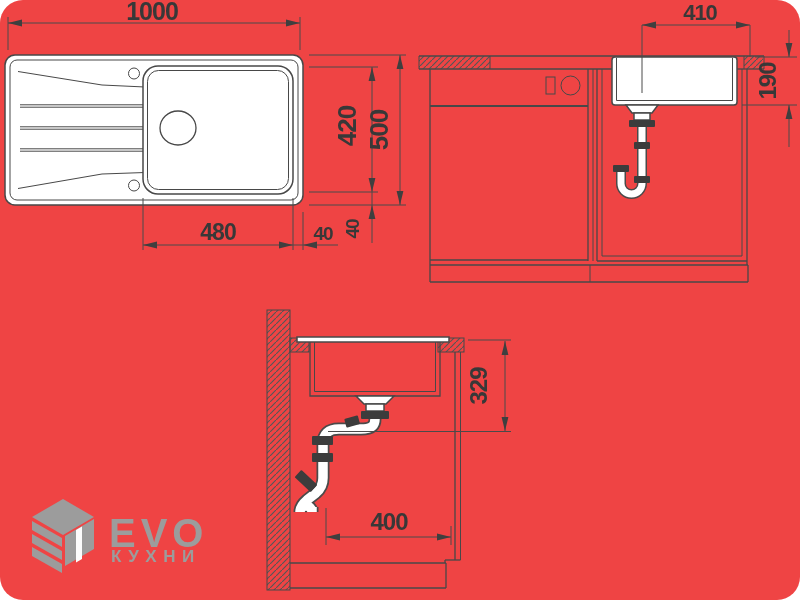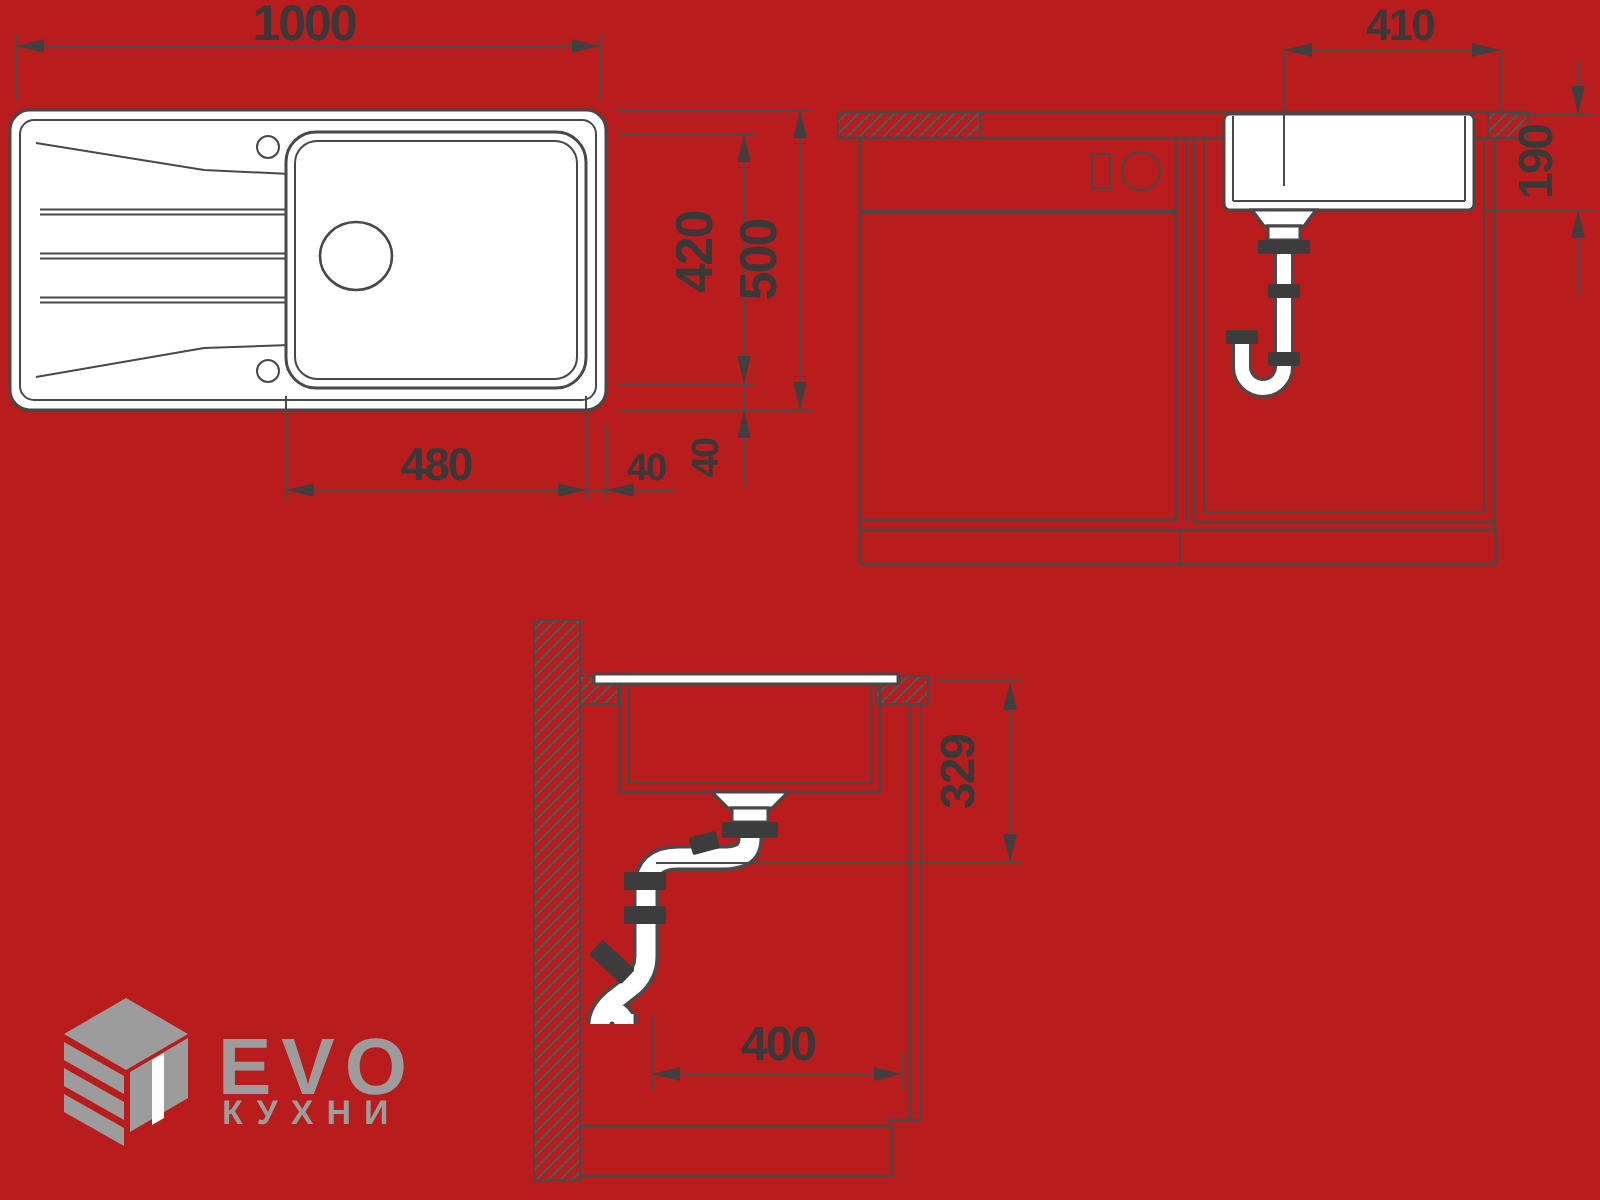--- a/index.html
+++ b/index.html
@@ -1,17 +1,17 @@
 <!DOCTYPE html>
 <html><head>
 <meta charset="utf-8">
 <style>
   html,body{margin:0;padding:0;background:#fff;}
-  .stage{position:relative;width:800px;height:600px;background:#b91c1c;overflow:hidden;
-         font-family:"Liberation Sans",sans-serif;}
+  .stage{position:relative;width:800px;height:600px;background:#ef4444;overflow:hidden;
+         font-family:"Liberation Sans",sans-serif;border-radius:23px;}
   svg{position:absolute;left:0;top:0;}
   .ln{stroke:#484848;fill:none;stroke-width:1.3;}
   .lnw{stroke:#484848;fill:#ffffff;stroke-width:1.5;}
   .thin{stroke-width:1;}
   .thick{stroke-width:2;}
   .dim{stroke:#4a4a4a;stroke-width:1;fill:none;}
   .arr{fill:#3f3f3f;stroke:none;}
   .dark{fill:#3c3c3c;stroke:none;}
   .pipe-o{stroke:#4a4a4a;fill:none;}
   .pipe-i{stroke:#ffffff;fill:none;}

